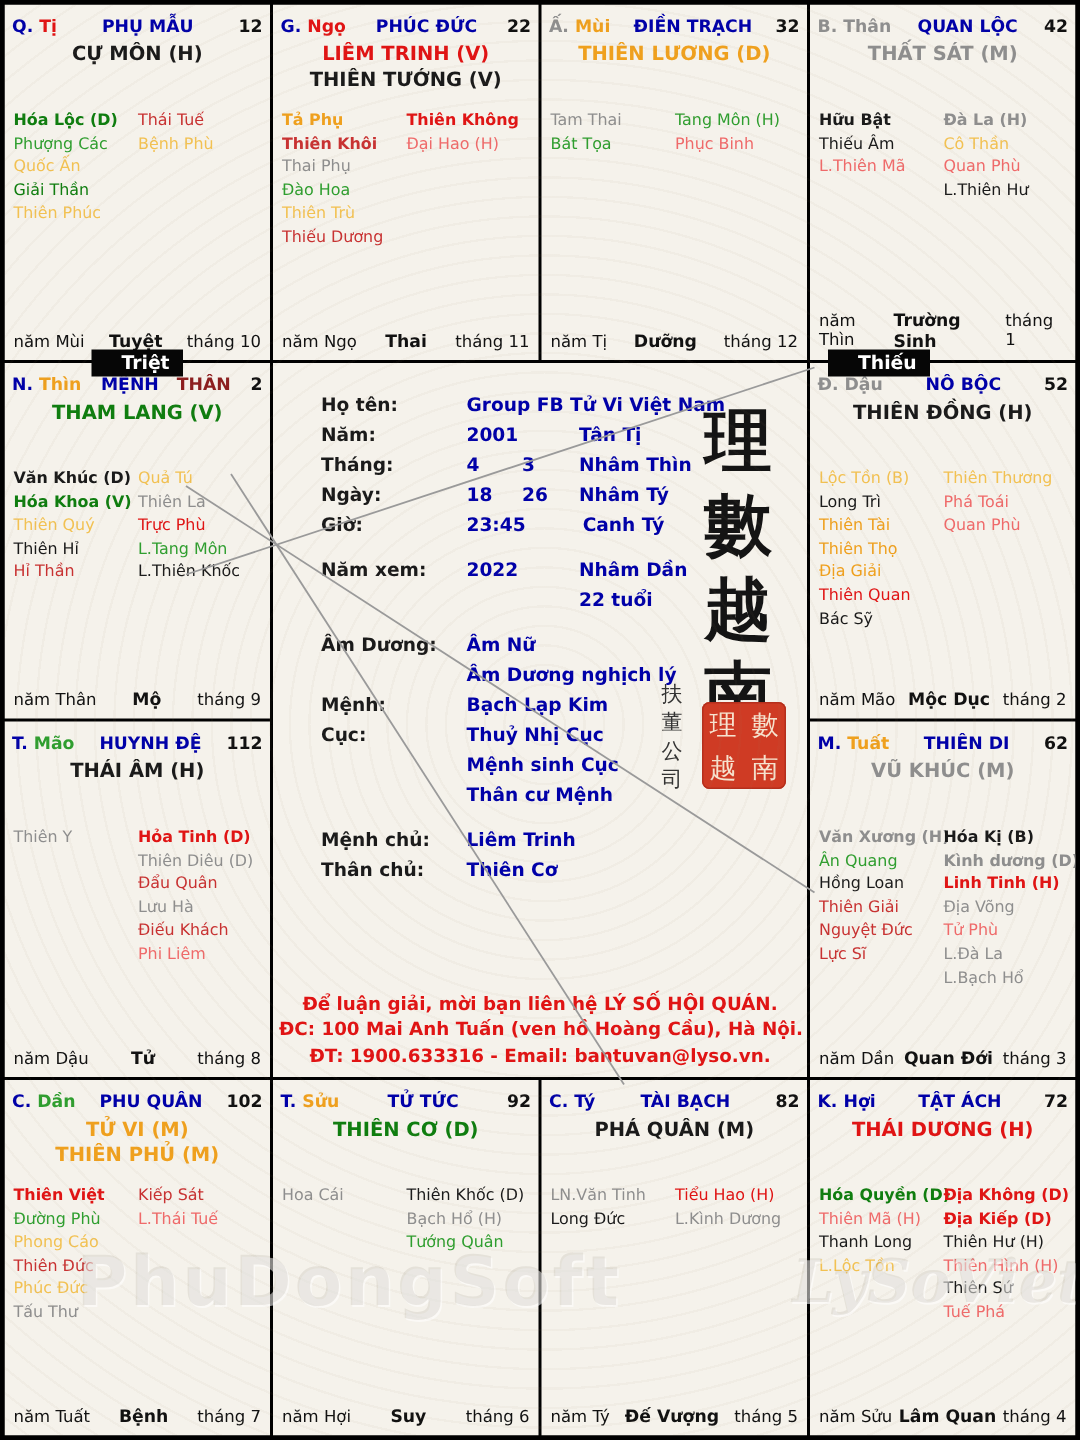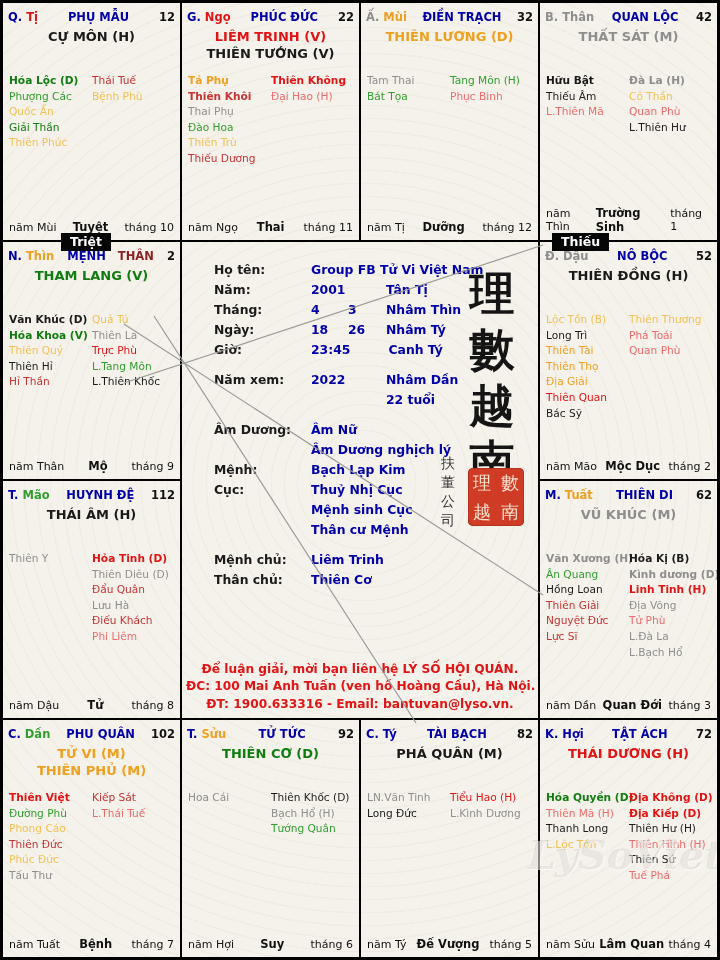--- a/index.html
+++ b/index.html
@@ -44,21 +44,21 @@
   #seal{position:absolute;top:226px;left:286px;width:56px;height:58px;background:#cf3b24;
         border-radius:5px;display:grid;grid-template-columns:1fr 1fr;grid-template-rows:1fr 1fr;
         box-shadow:0 0 0 1px #b52f1c inset;}
   #seal span{display:flex;align-items:center;justify-content:center;color:#f6e3cf;font-size:18px;
              font-family:"DejaVu Serif","Liberation Serif",serif;}
   
   #overlay{position:absolute;inset:0;pointer-events:none;}
   #tex{position:absolute;inset:0;
        background:repeating-radial-gradient(circle at 360px 480px,rgba(150,128,96,0.05) 0 1.5px,transparent 1.5px 13px);}
   .badge{position:absolute;top:230px;background:#060606;color:#fff;font-weight:bold;font-size:12.5px;
-         padding:1px 9px 2px 9px;line-height:15px;}
+         padding:1px 9px 2px 20px;line-height:15px;}
   #triet{left:58px;}
   #tuan{left:549px;}
   .wm{position:absolute;color:rgba(90,80,60,0.10);font-weight:bold;
       text-shadow:1px 1px 0 rgba(255,255,255,0.55);}
   #wm-left{left:48px;top:824px;font-size:46px;letter-spacing:2px;}
   #wm-right{left:525px;top:828px;font-size:40px;font-style:italic;
             font-family:"DejaVu Serif","Liberation Serif",serif;}
   
   .c-navy{color:#0000a8;}.c-black{color:#1a1a1a;}.c-gray{color:#8e8e8e;}
   .c-red{color:#e01414;}.c-crimson{color:#c83232;}.c-lred{color:#ef6a6a;}
@@ -562,17 +562,18 @@
       </div>
     </div>
 
   <div id="overlay">
     <div id="tex"></div>
     <svg width="720" height="960" viewBox="0 0 720 960" style="position:absolute;inset:0;">
       <line x1="121" y1="380" x2="540" y2="242" stroke="#9a9a9a" stroke-width="1.2"></line>
       <line x1="121" y1="321" x2="540" y2="592" stroke="#9a9a9a" stroke-width="1.2"></line>
       <line x1="151" y1="313" x2="413" y2="720" stroke="#9a9a9a" stroke-width="1.2"></line>
     </svg>
+    <div id="wm-left" class="wm">PhuDongSoft</div>
     <div id="wm-right" class="wm">LySoViet</div>
     <div id="triet" class="badge">Triệt</div>
     <div id="tuan" class="badge">Thiếu</div>
   </div>
 </div>
 
 </body></html>

